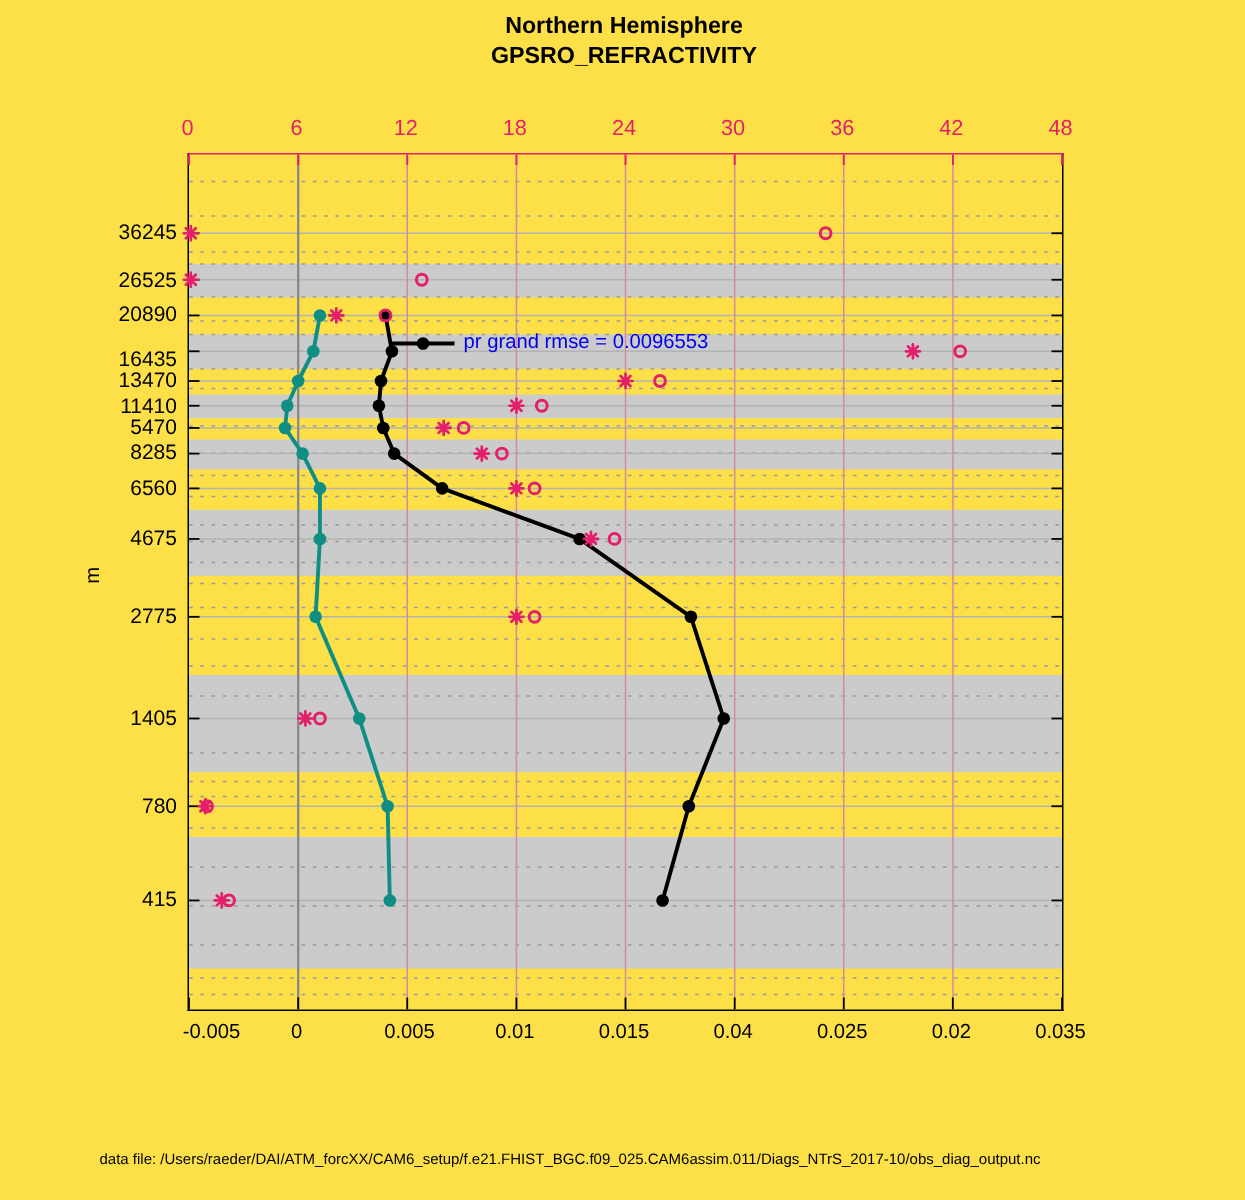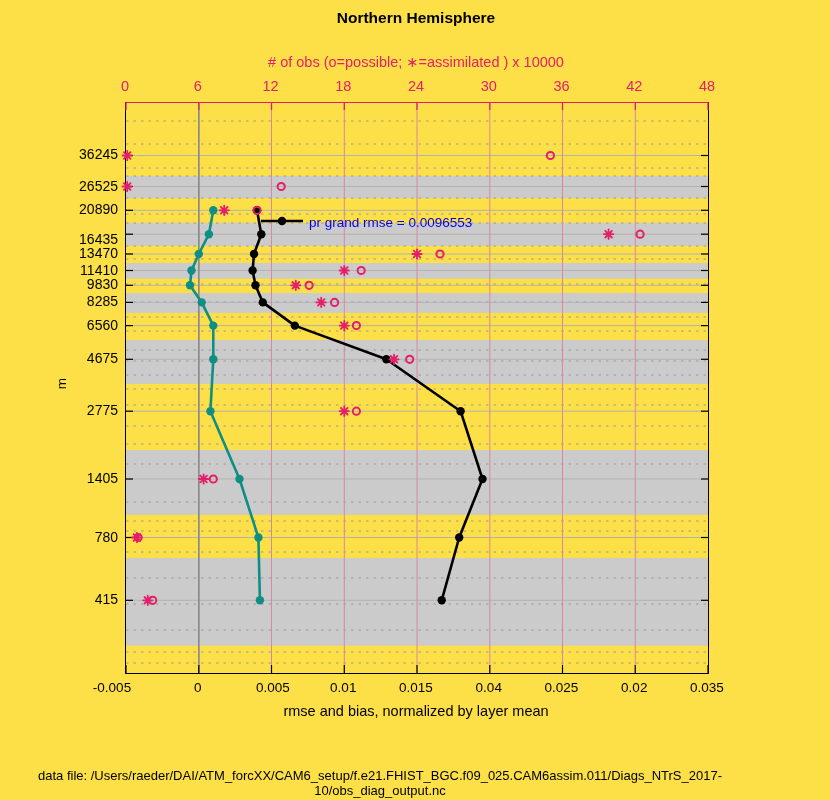--- a/index.html
+++ b/index.html
@@ -12,33 +12,33 @@
   #topAxisLabel{left:96px;top:54px;width:640px;text-align:center;font-size:14.5px;color:#e41e6b;}
   .topTick{top:78px;width:60px;margin-left:-30px;text-align:center;font-size:14.5px;color:#e41e6b;}
   .yTick{width:62px;text-align:right;font-size:14px;color:#000;}
   .botTick{top:680px;width:72px;margin-left:-36px;text-align:center;font-size:13.5px;color:#000;}
   #ylab{left:56px;top:376px;font-size:13.5px;color:#000;transform:rotate(-90deg);}
   #plot{left:125px;top:102px;width:582px;height:570px;
         border-left:1.2px solid #000;border-right:1.2px solid #000;border-bottom:1.2px solid #000;
         border-top:1.5px solid #e41e6b;box-sizing:content-box;}
   #chartSvg{position:absolute;left:0;top:0;overflow:visible;}
   #legend{left:133px;top:112px;}
-  .legRow{display:flex;align-items:flex-start;height:20px;}
+  .legRow{display:flex;align-items:flex-end;height:20px;}
   .legRow svg{display:block;margin-right:4px;}
   .legLabel{font-size:13.5px;color:#0000f0;white-space:nowrap;}
   #xlabel{left:116px;top:703px;width:600px;text-align:center;font-size:14.5px;color:#000;}
   #dateRange{left:116px;top:724px;width:600px;text-align:center;font-size:14.5px;color:#000;}
-  #dataFile{left:0;top:768px;width:760px;text-align:center;font-size:13px;color:#000;}
+  #dataFile{left:0;top:768px;width:760px;text-align:center;font-size:10px;color:#000;}
 </style>
 </head>
 <body>
 
 <div id="fig">
   <div id="title1" class="abs title">Northern Hemisphere</div>
-  <div id="topAxisLabel" class="abs"># of obs (o=possible; ∗=assimilated ) x 10000</div>
+  <div id="title2" class="abs title">GPSRO_REFRACTIVITY</div>
 
   <div id="ylab" class="abs">m</div>
 
   <div id="plot" class="abs">
     <svg id="chartSvg" width="582" height="570">
         <rect x="0" y="73.0" width="582" height="22.2" fill="#cbcbcb"></rect>
         <rect x="0" y="119.9" width="582" height="23.0" fill="#cbcbcb"></rect>
         <rect x="0" y="160.0" width="582" height="15.7" fill="#cbcbcb"></rect>
         <rect x="0" y="190.0" width="582" height="19.9" fill="#cbcbcb"></rect>
         <rect x="0" y="236.9" width="582" height="44.0" fill="#cbcbcb"></rect>
@@ -201,47 +201,46 @@
       <div class="legRow">
         <svg width="46" height="12">
           <line x1="2" y1="6" x2="44" y2="6" stroke="#000000" stroke-width="2.6"></line>
           <circle cx="23" cy="6" r="4.2" fill="#000000"></circle>
         </svg>
         <span class="legLabel">pr grand rmse = 0.0096553</span>
       </div>
     </div>
   </div>
 
-  <div id="xlabel" class="abs">rmse and bias, normalized by layer mean</div>
   <div id="dataFile" class="abs">data file: /Users/raeder/DAI/ATM_forcXX/CAM6_setup/f.e21.FHIST_BGC.f09_025.CAM6assim.011/Diags_NTrS_2017-10/obs_diag_output.nc</div>
 <div class="abs topTick" style="left: 125px;">0</div>
     <div class="abs topTick" style="left: 197.75px;">6</div>
     <div class="abs topTick" style="left: 270.5px;">12</div>
     <div class="abs topTick" style="left: 343.25px;">18</div>
     <div class="abs topTick" style="left: 416px;">24</div>
     <div class="abs topTick" style="left: 488.75px;">30</div>
     <div class="abs topTick" style="left: 561.5px;">36</div>
     <div class="abs topTick" style="left: 634.25px;">42</div>
     <div class="abs topTick" style="left: 707px;">48</div>
-    <div class="abs botTick" style="left: 112px;">-0.005</div>
+    <div class="abs botTick" style="left: 141px;">-0.005</div>
     <div class="abs botTick" style="left: 197.75px;">0</div>
     <div class="abs botTick" style="left: 273px;">0.005</div>
     <div class="abs botTick" style="left: 343.25px;">0.01</div>
     <div class="abs botTick" style="left: 416px;">0.015</div>
     <div class="abs botTick" style="left: 488.75px;">0.04</div>
     <div class="abs botTick" style="left: 561.5px;">0.025</div>
     <div class="abs botTick" style="left: 634.25px;">0.02</div>
     <div class="abs botTick" style="left: 707px;">0.035</div>
     <div class="abs yTick" style="left: 56px; top: 146.464px;">36245</div>
     <div class="abs yTick" style="left: 56px; top: 177.539px;">26525</div>
     <div class="abs yTick" style="left: 56px; top: 201.308px;">20890</div>
     <div class="abs yTick" style="left: 56px; top: 231px;">16435</div>
     <div class="abs yTick" style="left: 56px; top: 244.983px;">13470</div>
     <div class="abs yTick" style="left: 56px; top: 261.503px;">11410</div>
-    <div class="abs yTick" style="left: 56px; top: 276.338px;">9830</div>
+    <div class="abs yTick" style="left: 56px; top: 276.338px;">5470</div>
     <div class="abs yTick" style="left: 56px; top: 293.357px;">8285</div>
     <div class="abs yTick" style="left: 56px; top: 316.593px;">6560</div>
     <div class="abs yTick" style="left: 56px; top: 350.311px;">4675</div>
     <div class="abs yTick" style="left: 56px; top: 402.224px;">2775</div>
     <div class="abs yTick" style="left: 56px; top: 469.966px;">1405</div>
     <div class="abs yTick" style="left: 56px; top: 528.54px;">780</div>
     <div class="abs yTick" style="left: 56px; top: 591.346px;">415</div>
   </div>
 
 </body></html>

